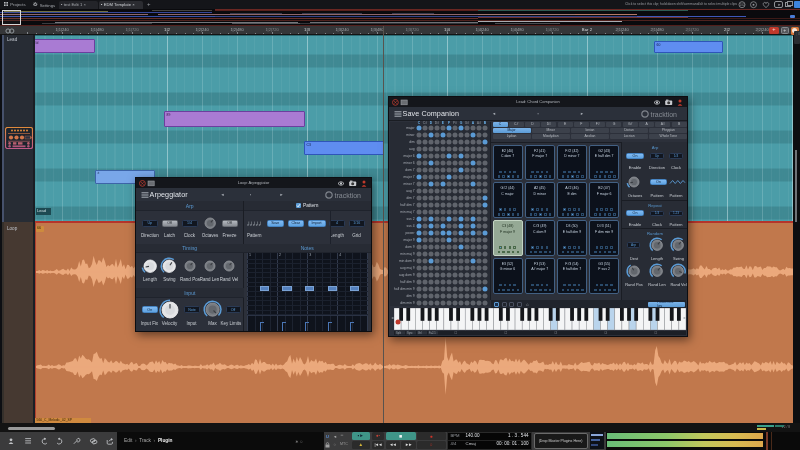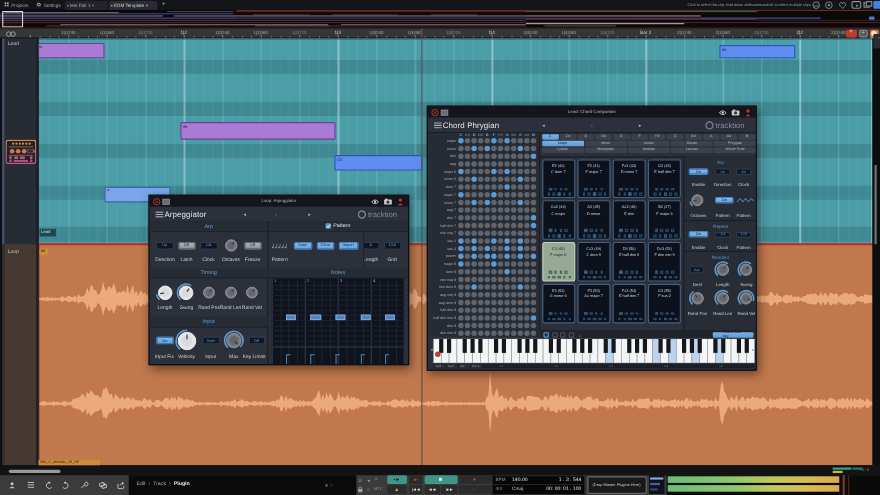--- a/index.html
+++ b/index.html
@@ -497,21 +497,21 @@
     <rect x="12.2" y="1.4" width="7" height="4.6" rx="0.8" fill="#caccd0"></rect>
     <circle cx="15.7" cy="3.7" r="1.5" fill="#3a3a3a"></circle>
     <rect x="13" y="0.6" width="2.4" height="1.2" fill="#caccd0"></rect>
     <circle cx="27" cy="1.9" r="1.5" fill="#c0392b"></circle>
     <path d="M24.6 6.8 q2.4 -3.6 4.8 0 z" fill="#c0392b"></path>
   </svg>
 <div style="position:absolute;left:389px;top:106.5px;width:298px;height:14px;background:#2b303a;border-bottom:1px solid #1a1d23;"></div>
 <svg style="position:absolute;left:393.5px;top:111.0px;" width="8" height="6" viewBox="0 0 8 6">
     <path d="M0.5 0.8 h7 M0.5 3 h7 M0.5 5.2 h7" stroke="#aab0b8" stroke-width="1"></path>
   </svg>
-<div style="position:absolute;left:402.5px;top:110.1px;font-size:7.2px;line-height:8.2px;color:#e2e5ea;white-space:nowrap;letter-spacing:0.1px;">Chord Phrygian</div>
+<div style="position:absolute;left:402.5px;top:110.1px;font-size:7.2px;line-height:8.2px;color:#e2e5ea;white-space:nowrap;letter-spacing:0.1px;">Save Companion</div>
 <div style="position:absolute;left:494.0px;top:111.1px;font-size:4px;line-height:5px;color:#a8adb5;white-space:nowrap;transform:translateX(-50%);">◄</div>
 <div style="position:absolute;left:538.0px;top:111.7px;font-size:3.4px;line-height:4.4px;color:#a8adb5;white-space:nowrap;transform:translateX(-50%);">▪</div>
 <div style="position:absolute;left:582.0px;top:111.1px;font-size:4px;line-height:5px;color:#a8adb5;white-space:nowrap;transform:translateX(-50%);">►</div>
 <svg style="position:absolute;left:641px;top:110.0px;" width="42" height="8" viewBox="0 0 42 8">
     <circle cx="4" cy="4" r="3.2" fill="none" stroke="#7d828a" stroke-width="1.2"></circle>
     <text x="9.5" y="6.6" font-size="7" fill="#868b93" font-family="Liberation Sans">tracktion</text>
   </svg>
 <div style="position:absolute;left:489.5px;top:122px;width:1px;height:178px;background:#1a1d24;"></div>
 <div style="position:absolute;left:390px;top:122px;width:100px;height:184px;background:#272b34;"></div>
 <div style="position:absolute;left:419.00px;top:120.5px;font-size:3.4px;color:#6ab0e8;transform:translateX(-50%);font-weight:bold;">C</div>

